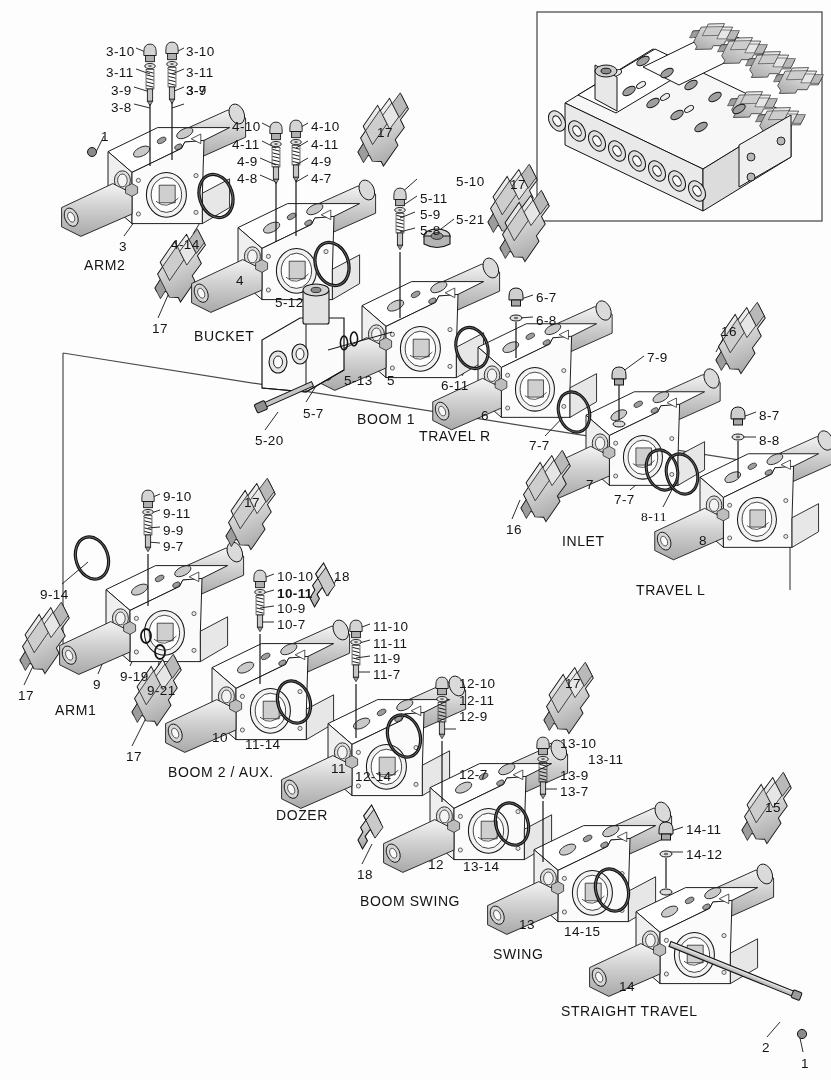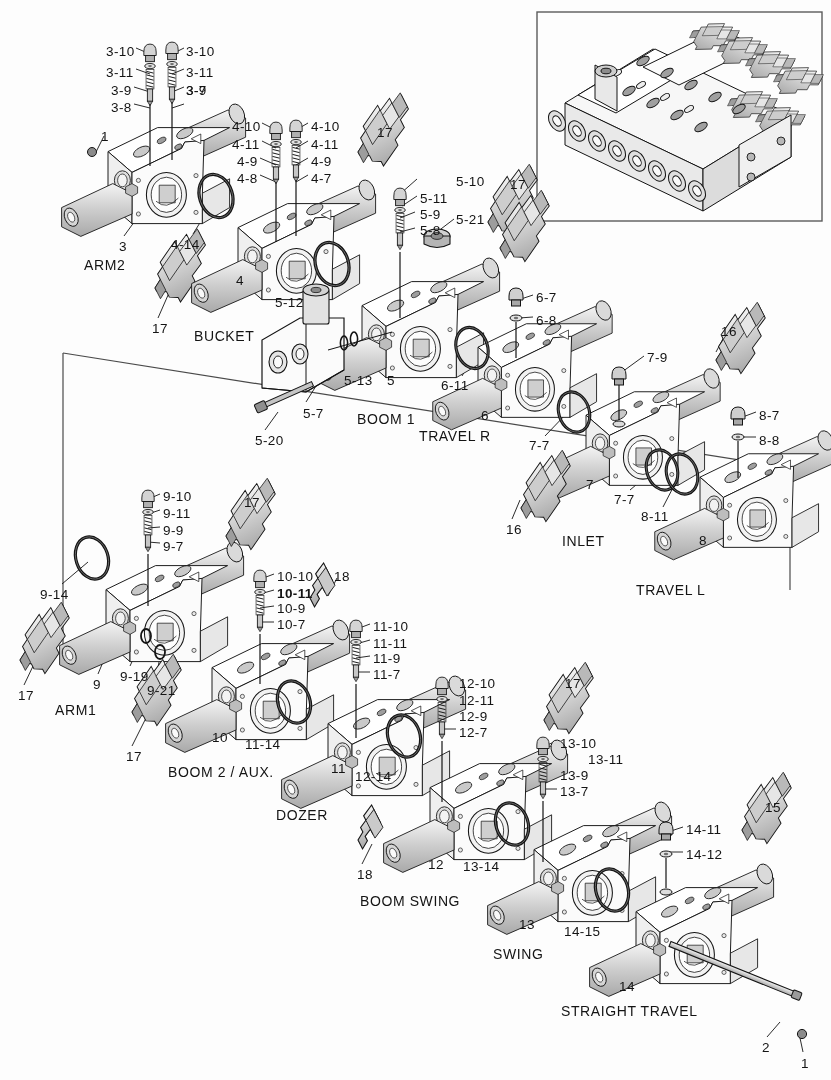--- a/index.html
+++ b/index.html
@@ -684,21 +684,21 @@
       <div class="lbl big" style="left: 441px; top: 379px;">6-11</div>
       <div class="lbl big" style="left: 481px; top: 409px;">6</div>
       <div class="lbl big" style="left: 529px; top: 439px;">7-7</div>
       <div class="lbl big" style="left: 647px; top: 351px;">7-9</div>
       <div class="lbl big" style="left: 586px; top: 478px;">7</div>
       <div class="lbl big" style="left: 721px; top: 325px;">16</div>
       <div class="lbl big" style="left: 506px; top: 523px;">16</div>
       <div class="lbl big" style="left: 759px; top: 409px;">8-7</div>
       <div class="lbl big" style="left: 759px; top: 434px;">8-8</div>
       <div class="lbl big" style="left: 614px; top: 493px;">7-7</div>
-      <div class="lbl big" style="left: 641px; top: 510px;">8-11</div>
+      <div class="lbl big" style="left: 641px; top: 510px; font-family: Liberation Serif, serif;">8-11</div>
       <div class="lbl big" style="left: 699px; top: 534px;">8</div>
       <div class="lbl big" style="left: 163px; top: 490px;">9-10</div>
       <div class="lbl big" style="left: 163px; top: 507px;">9-11</div>
       <div class="lbl big" style="left: 163px; top: 524px;">9-9</div>
       <div class="lbl big" style="left: 163px; top: 540px;">9-7</div>
       <div class="lbl big" style="left: 244px; top: 496px;">17</div>
       <div class="lbl big" style="left: 40px; top: 588px;">9-14</div>
       <div class="lbl big" style="left: 93px; top: 678px;">9</div>
       <div class="lbl big" style="left: 120px; top: 670px;">9-19</div>
       <div class="lbl big" style="left: 147px; top: 684px;">9-21</div>
@@ -714,21 +714,21 @@
       <div class="lbl big" style="left: 373px; top: 620px;">11-10</div>
       <div class="lbl big" style="left: 373px; top: 637px;">11-11</div>
       <div class="lbl big" style="left: 373px; top: 652px;">11-9</div>
       <div class="lbl big" style="left: 373px; top: 668px;">11-7</div>
       <div class="lbl big" style="left: 331px; top: 762px;">11</div>
       <div class="lbl big" style="left: 355px; top: 770px;">12-14</div>
       <div class="lbl big" style="left: 357px; top: 868px;">18</div>
       <div class="lbl big" style="left: 459px; top: 677px;">12-10</div>
       <div class="lbl big" style="left: 459px; top: 694px;">12-11</div>
       <div class="lbl big" style="left: 459px; top: 710px;">12-9</div>
-      <div class="lbl big" style="left: 459px; top: 726px;">12-7</div>
+      <div class="lbl big" style="left: 459px; top: 768px;">12-7</div>
       <div class="lbl big" style="left: 565px; top: 677px;">17</div>
       <div class="lbl big" style="left: 392px; top: 858px; margin-left: 36px;">12</div>
       <div class="lbl big" style="left: 463px; top: 860px;">13-14</div>
       <div class="lbl big" style="left: 560px; top: 737px;">13-10</div>
       <div class="lbl big" style="left: 588px; top: 753px;">13-11</div>
       <div class="lbl big" style="left: 560px; top: 769px;">13-9</div>
       <div class="lbl big" style="left: 560px; top: 785px;">13-7</div>
       <div class="lbl big" style="left: 519px; top: 918px;">13</div>
       <div class="lbl big" style="left: 564px; top: 925px;">14-15</div>
       <div class="lbl big" style="left: 686px; top: 823px;">14-11</div>

